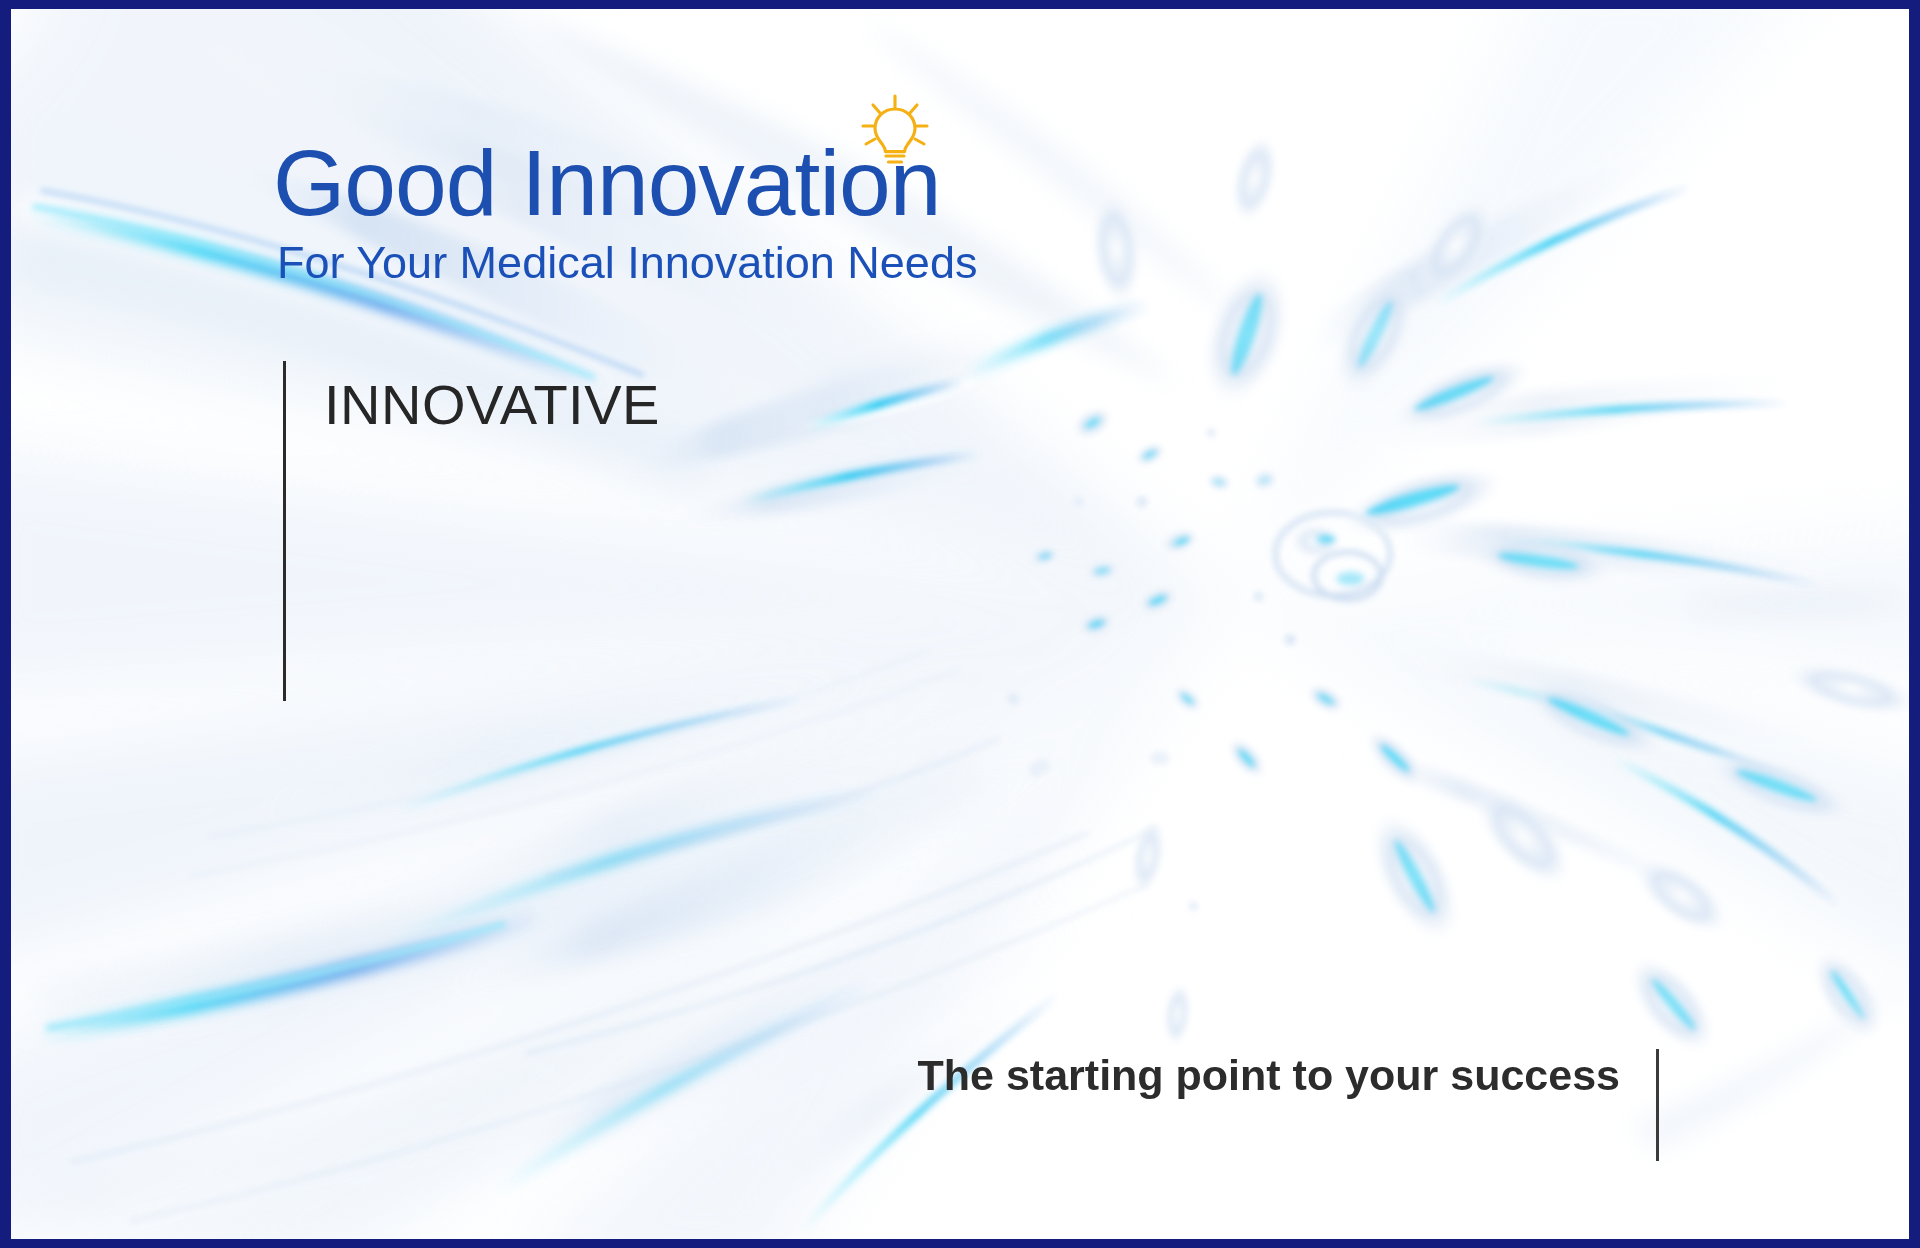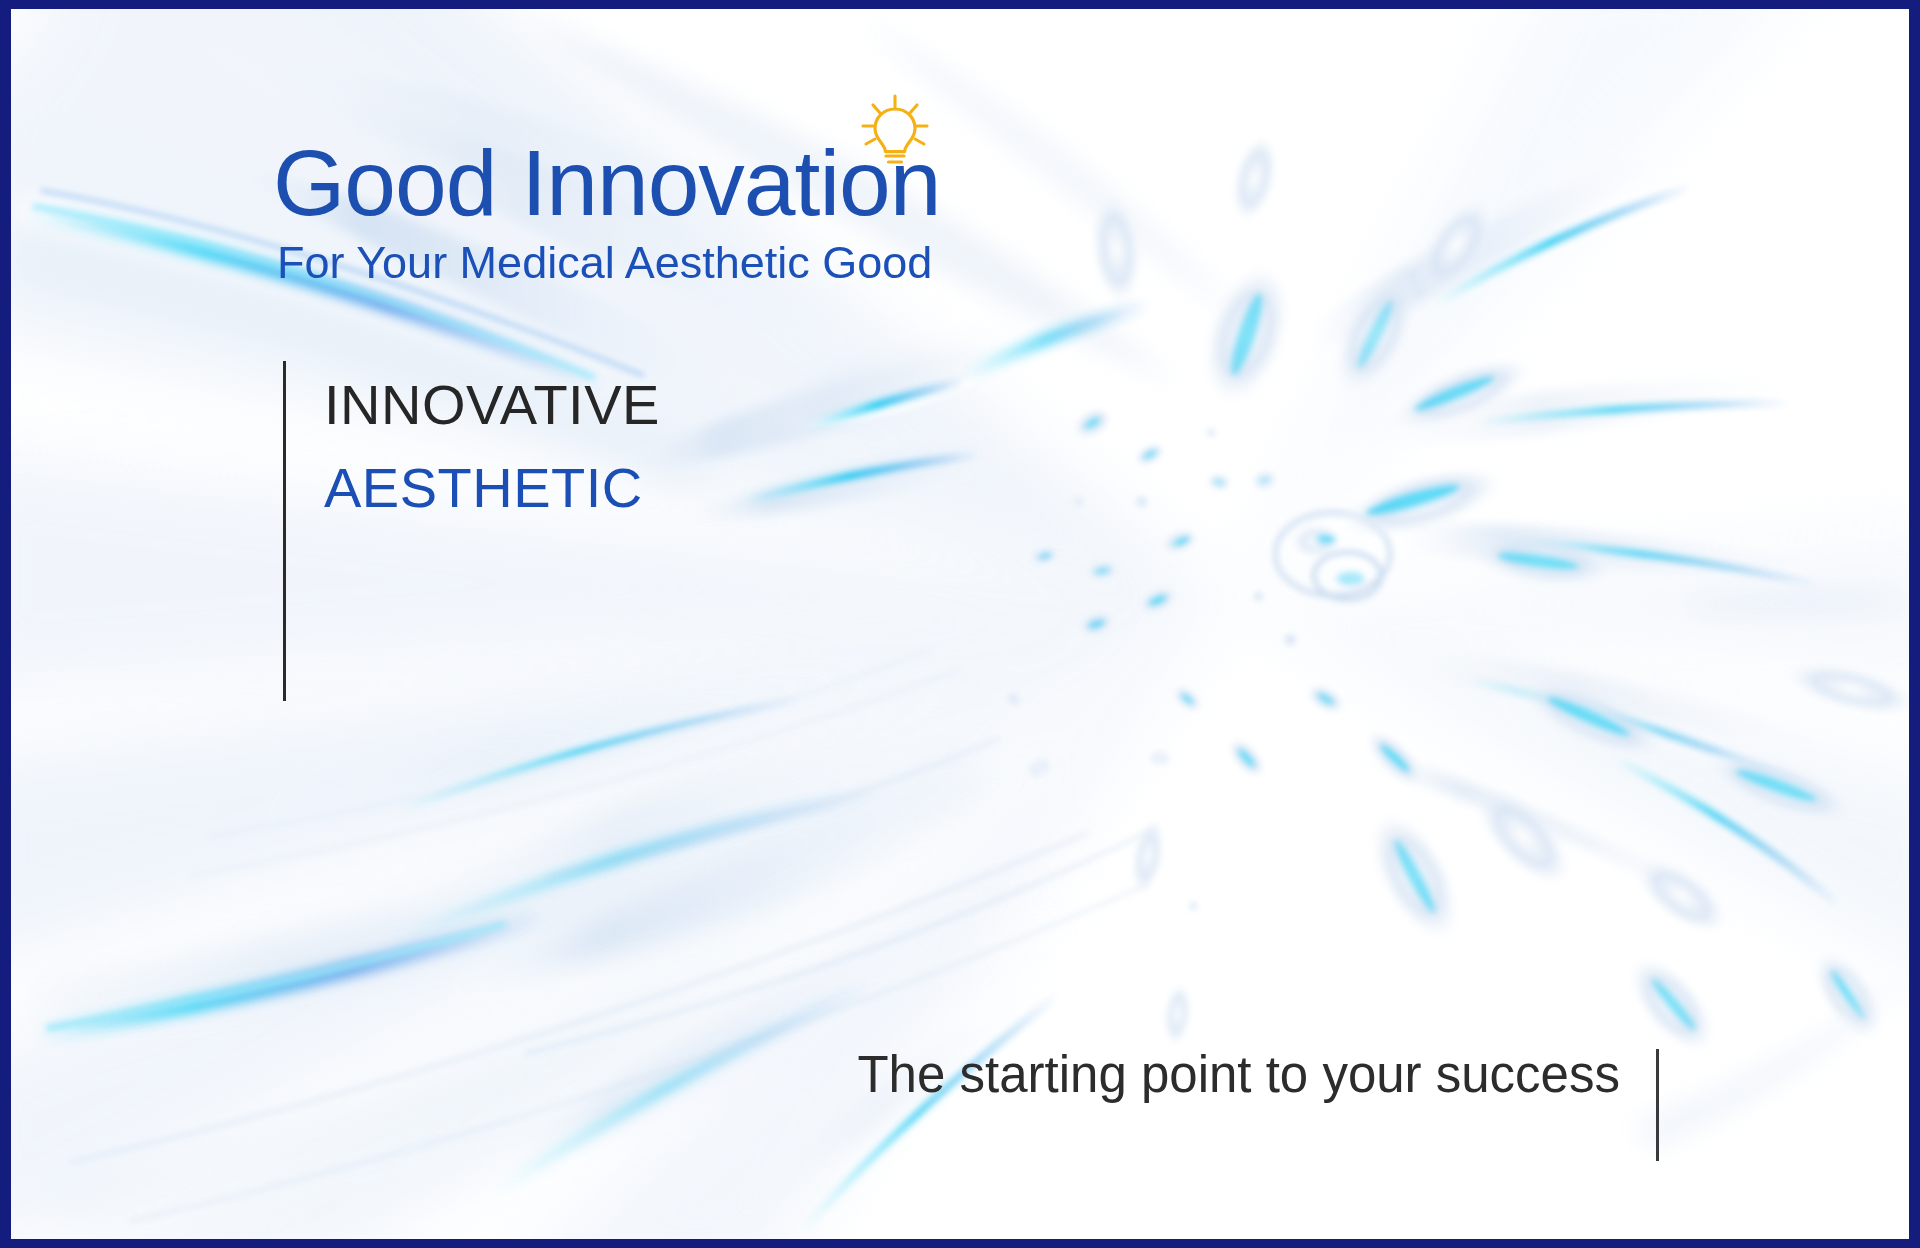--- a/index.html
+++ b/index.html
@@ -115,24 +115,24 @@
     position: absolute;
     right: 250px;
     bottom: 78px;
     display: flex;
     align-items: stretch;
   }
   .footer-text {
     text-align: right;
   }
   .footer-line1 {
-    font-size: 51px;
+    font-size: 43px;
     line-height: 52px;
     color: #2c2c2c;
-    font-weight: 400;
+    font-weight: 700;
     white-space: nowrap;
   }
   .footer-line2 {
     font-size: 40px;
     line-height: 50px;
     white-space: nowrap;
     margin-top: 4px;
   }
   .footer-strong {
     font-weight: 700;
@@ -417,28 +417,27 @@
               <line x1="66" y1="51" x2="57" y2="46"></line>
             </g>
 
             <path d="M 37 16 C 25.5 16 17 24.6 17 35.4 C 17 42.6 21.3 47.2 24.4 51.4 C 26.2 53.9 27.2 55.8 27.4 58.6 L 46.6 58.6 C 46.8 55.8 47.8 53.9 49.6 51.4 C 52.7 47.2 57 42.6 57 35.4 C 57 24.6 48.5 16 37 16 Z" fill="none" stroke="#f5b014" stroke-width="3.2" stroke-linejoin="round"></path>
 
             <line x1="28" y1="63" x2="46" y2="63" stroke="#f5b014" stroke-width="3.2" stroke-linecap="round"></line>
             <line x1="30.5" y1="69" x2="43.5" y2="69" stroke="#f5b014" stroke-width="3.2" stroke-linecap="round"></line>
           </svg>
         </span>
       </div>
-      <div class="brand-sub">For Your Medical Aesthetic Good</div>
+      <div class="brand-sub">For Your Medical Innovation Needs</div>
     </div>
 
     <div class="headline-wrap">
       <div class="headline-rule"></div>
       <div>
         <div class="headline hl-dark">INNOVATIVE</div>
-        <div class="headline hl-blue">AESTHETIC</div>
       </div>
     </div>
 
     <div class="footer-block">
       <div class="footer-text">
         <div class="footer-line1">The starting point to your success</div>
       </div>
       <div class="footer-rule"></div>
     </div>
 

